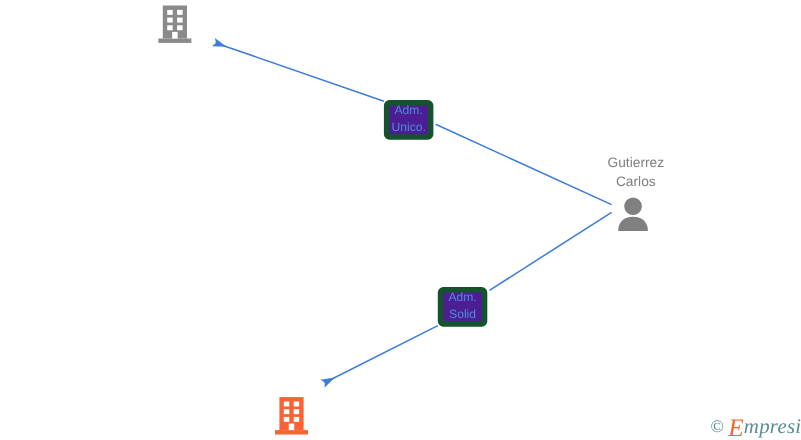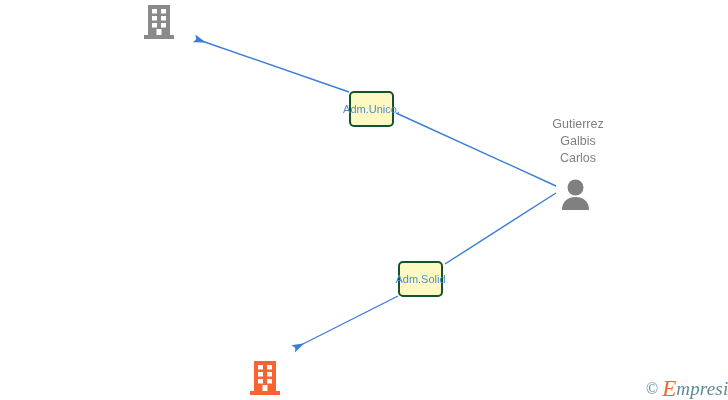--- a/index.html
+++ b/index.html
@@ -36,29 +36,29 @@
     text-align: center;
     color: #808080;
     font-size: 12.5px;
     line-height: 17px;
     white-space: nowrap;
     font-family: "Liberation Sans", sans-serif;
   }
   .edge-label {
     position: absolute;
     box-sizing: border-box;
-    background: #fef9c3;
-    border: 2px solid #14532d;
+    background: #4c1d95;
+    border: 5px solid #14532d;
     border-radius: 5px;
     color: #4a8fd4;
     font-size: 11px;
     line-height: 15px;
     text-align: center;
     display: flex;
-    flex-direction: row;
+    flex-direction: column;
     align-items: center;
     justify-content: center;
     font-family: "Liberation Sans", sans-serif;
   }
   .edge-label span { display: block; }
   .watermark {
     position: absolute;
     display: flex;
     align-items: center;
     white-space: nowrap;
@@ -136,23 +136,22 @@
     </svg>
   </div>
 
   <div class="node" style="left:559px; top:178px; width:33px; height:34px;">
     <svg class="icon-svg" width="33" height="34" viewBox="0 0 33 34">
       <circle cx="16.5" cy="9.5" r="8" fill="#808080"></circle>
       <path d="M16.5 19 C7.5 19 3 24.5 3 32 L30 32 C30 24.5 25.5 19 16.5 19 Z" fill="#808080"></path>
     </svg>
   </div>
 
-  <div class="person-name" style="left:518px; top:116px; width:120px;">
+  <div class="person-name" style="left:518px; top:140px; width:120px;">
     <div>Gutierrez</div>
-    <div>Galbis</div>
     <div>Carlos</div>
   </div>
 
   <div class="edge-label" style="left:349px; top:91px; width:45px; height:36px;">
     <span>Adm.</span>
     <span>Unico.</span>
   </div>
 
   <div class="edge-label" style="left:398px; top:261px; width:45px; height:36px;">
     <span>Adm.</span>

